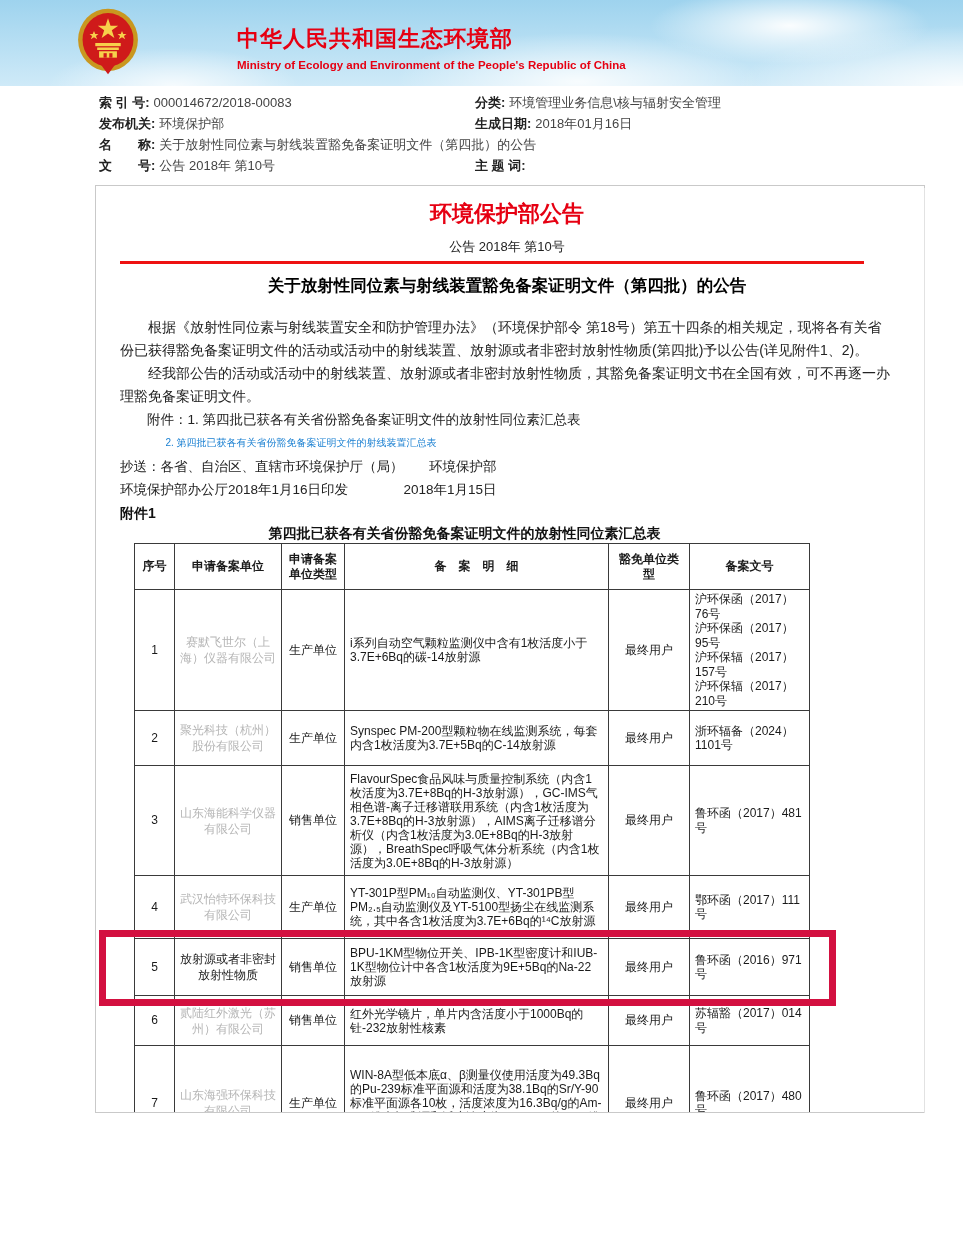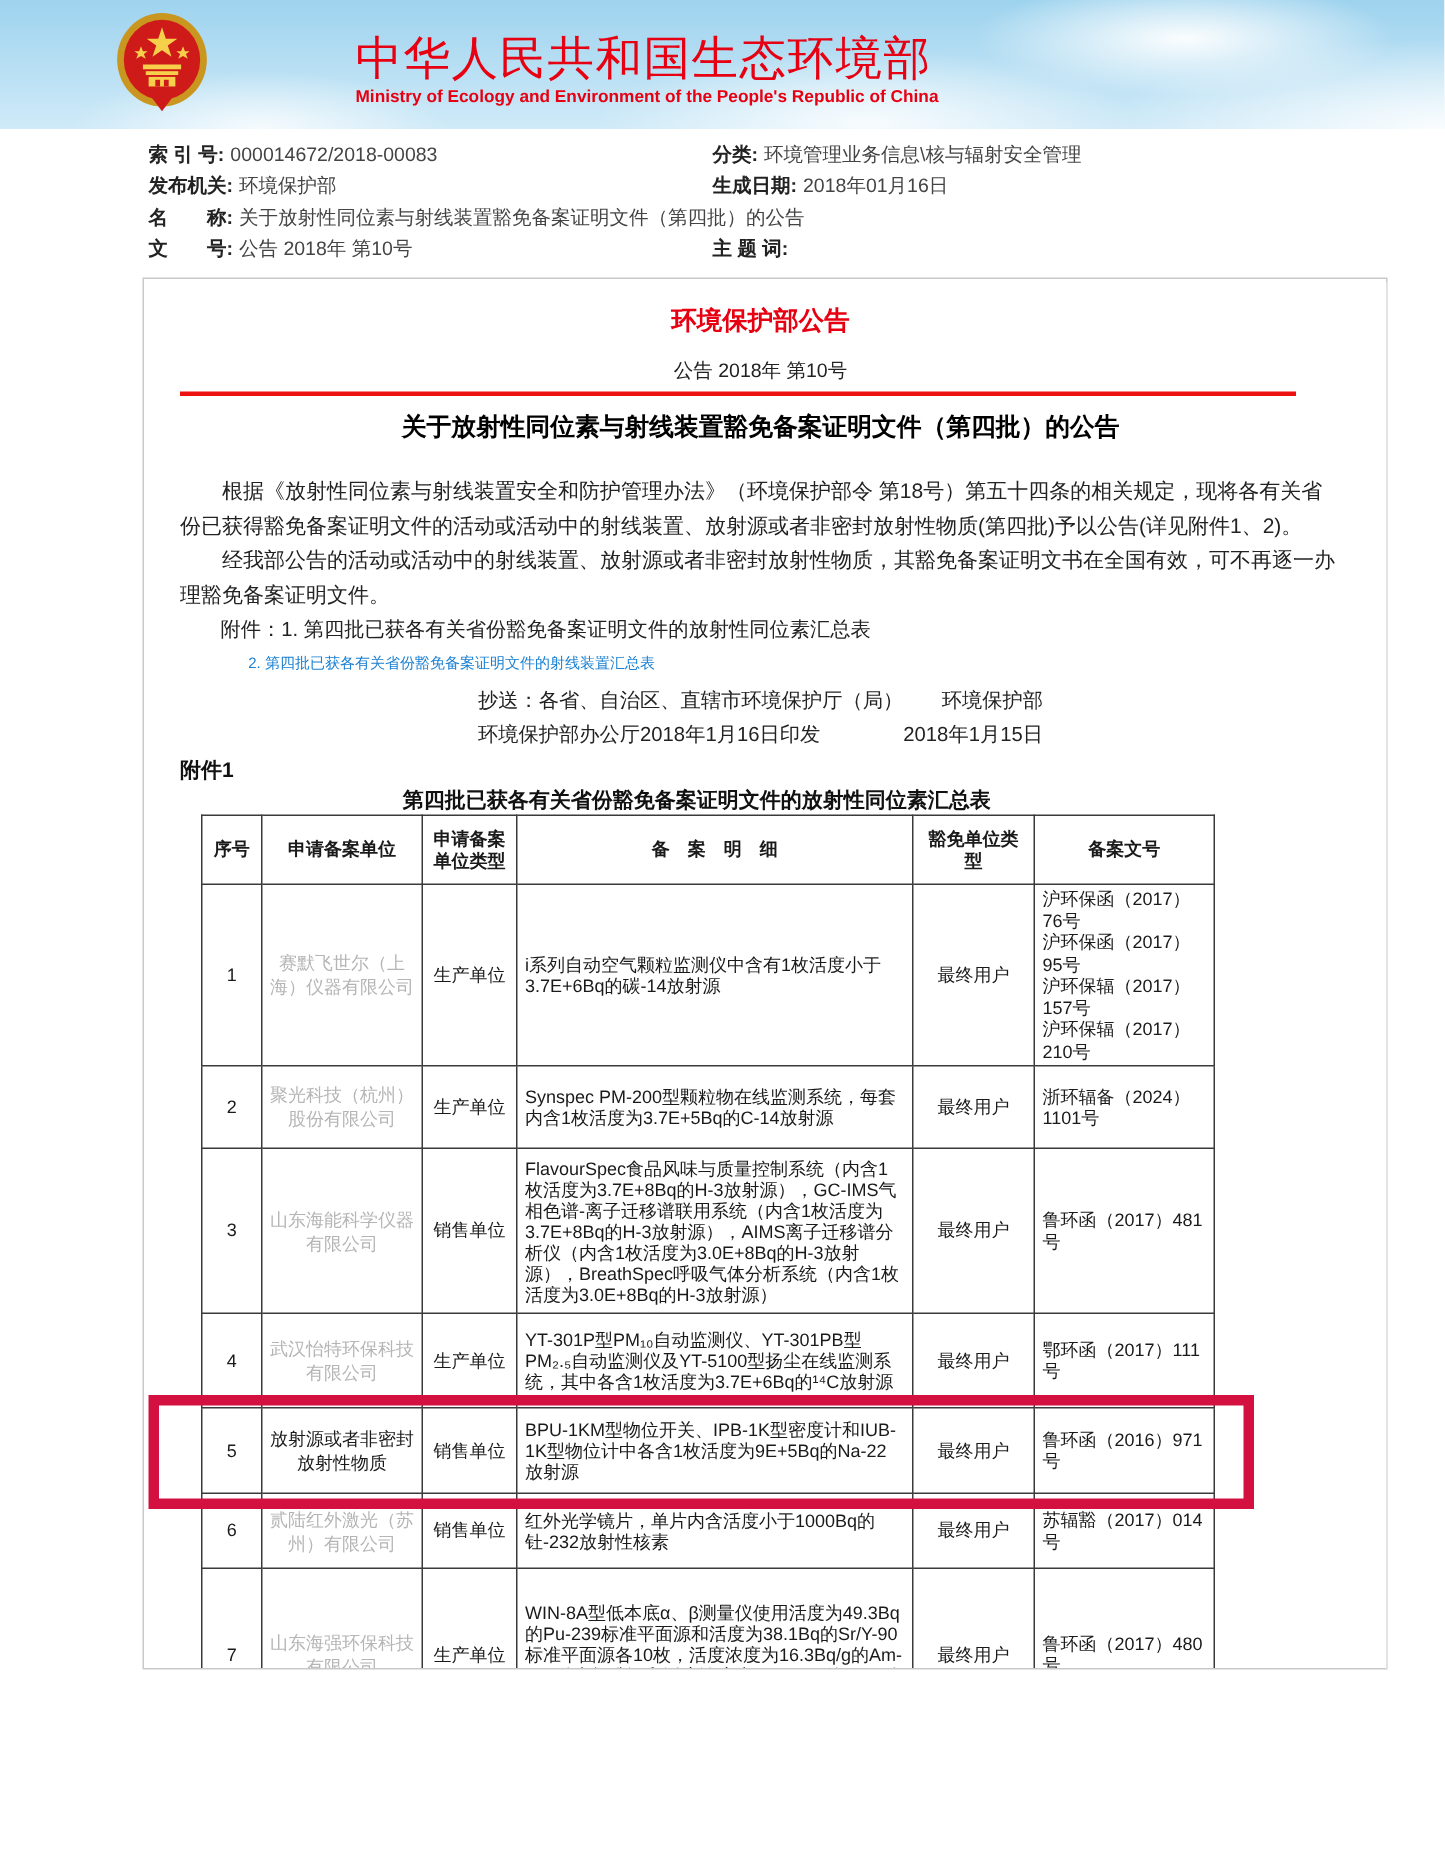--- a/index.html
+++ b/index.html
@@ -19,47 +19,47 @@
     position:absolute;left:0;top:0;width:963px;height:86px;
     background:
       radial-gradient(ellipse 200px 55px at 82% 30%, rgba(255,255,255,.95), rgba(255,255,255,0) 70%),
       radial-gradient(ellipse 260px 70px at 60% 95%, rgba(255,255,255,.85), rgba(255,255,255,0) 70%),
       radial-gradient(ellipse 180px 55px at 18% 100%, rgba(255,255,255,.8), rgba(255,255,255,0) 70%),
       radial-gradient(ellipse 300px 80px at 100% 100%, rgba(255,255,255,.9), rgba(255,255,255,0) 75%),
       linear-gradient(#9ed3ee,#cfeaf8);
   }
   .emblem{position:absolute;left:76px;top:8px;width:64px;height:70px;}
   .site-titles{position:absolute;left:237px;top:22px;}
-  .site-title-cn{color:var(--brand-red);font-size:31px;font-weight:normal;letter-spacing:1px;line-height:34px;}
+  .site-title-cn{color:var(--brand-red);font-size:22px;font-weight:bold;letter-spacing:1px;line-height:34px;}
   .site-title-en{color:var(--brand-red);font-size:11.5px;font-weight:bold;line-height:15px;margin-top:2px;}
 
   
   .meta-section{position:absolute;left:99px;top:93px;width:790px;font-size:13px;color:#333;}
   .meta-line{display:flex;line-height:19px;margin-bottom:2px;}
   .meta-cell{display:flex;}
   .meta-cell.left{width:376px;}
   .meta-label{font-weight:bold;color:#222;white-space:pre;}
   .meta-value{color:#444;margin-left:4px;}
 
   
   .doc-panel{
     position:absolute;left:95px;top:185px;width:830px;height:928px;
     border:1px solid #c9c9c9;background:#fff;overflow:hidden;
     padding:0 30px 0 24px;color:#1a1a1a;
   }
-  .doc-title{margin:16px 0 1px;text-align:center;color:var(--brand-red);font-size:17px;font-weight:bold;line-height:24px;}
+  .doc-title{margin:16px 0 1px;text-align:center;color:var(--brand-red);font-size:22px;font-weight:bold;line-height:24px;}
   .doc-subtitle{margin:12px 0 0;text-align:center;font-size:13px;line-height:18px;color:#222;}
   .red-divider{margin:5px 30px 0 0;border-top:3px solid var(--divider-red);height:0;}
   .doc-heading{margin:10px 0 0;text-align:center;font-size:16.5px;font-weight:bold;line-height:23px;color:#000;}
   .doc-body{margin:19px 0 0;}
   .doc-body p{margin:0;font-size:14px;line-height:23px;text-indent:2em;color:#222;}
   .att-line{font-size:13.5px;line-height:23px;color:#222;text-indent:2em;}
   .att-line-2{font-size:10px;line-height:23px;padding-left:4.55em;}
   .att-link{color:var(--link-blue);text-decoration:none;cursor:pointer;}
-  .cc-row{margin-top:1px;display:flex;justify-content:center;font-size:13.5px;line-height:23px;color:#222;}
+  .cc-row{margin-top:1px;display:flex;justify-content:flex-start;font-size:13.5px;line-height:23px;color:#222;}
   .cc-right{text-align:right;}
   .annex-label{margin-top:2px;font-weight:bold;font-size:14px;line-height:20px;color:#111;}
   .table-title{width:689px;text-align:center;font-weight:bold;font-size:14px;line-height:20px;color:#111;}
 
   
   table.records{border-collapse:collapse;table-layout:fixed;width:675px;margin:0 0 0 14px;}
   table.records th,table.records td{border:1px solid #3a3a3a;font-size:12px;padding:2px 5px;vertical-align:middle;color:#1a1a1a;overflow:hidden;}
   table.records th{font-weight:bold;text-align:center;height:46px;line-height:15px;}
   td.c0,td.c2,td.c4{text-align:center;line-height:15px;}
   td.c1{text-align:center;line-height:16px;}

